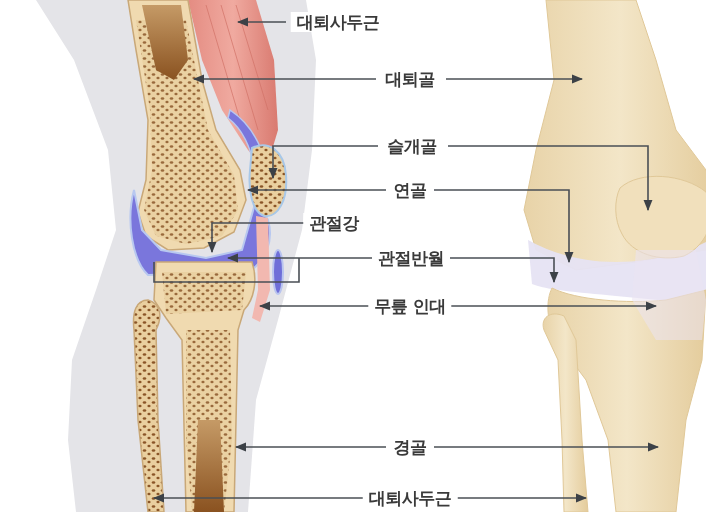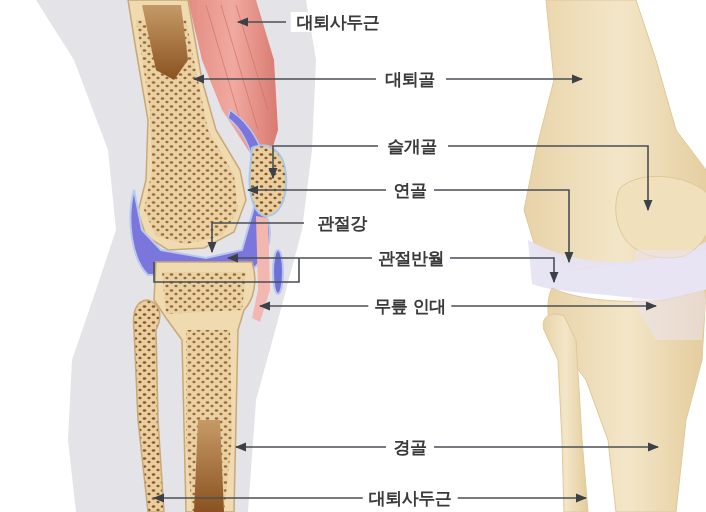--- a/index.html
+++ b/index.html
@@ -118,19 +118,19 @@
 
       <line x1="350" y1="498" x2="138" y2="498" marker-end="url(#arrow)"></line>
       <line x1="438" y1="498" x2="570" y2="498" marker-end="url(#arrow)"></line>
     </g>
   </svg>
 
   <div class="label" style="left:322px;top:22px;">대퇴사두근</div>
   <div class="label" style="left:394px;top:79px;">대퇴골</div>
   <div class="label" style="left:396px;top:146px;">슬개골</div>
   <div class="label" style="left:394px;top:190px;">연골</div>
-  <div class="label" style="left:318px;top:223px;margin-left:8px;">관절강</div>
+  <div class="label" style="left:318px;top:223px;">관절강</div>
   <div class="label" style="left:395px;top:258px;">관절반월</div>
   <div class="label" style="left:394px;top:306px;">무릎 인대</div>
   <div class="label" style="left:394px;top:447px;">경골</div>
   <div class="label" style="left:394px;top:498px;">대퇴사두근</div>
 
 </div>
 
 </body></html>

